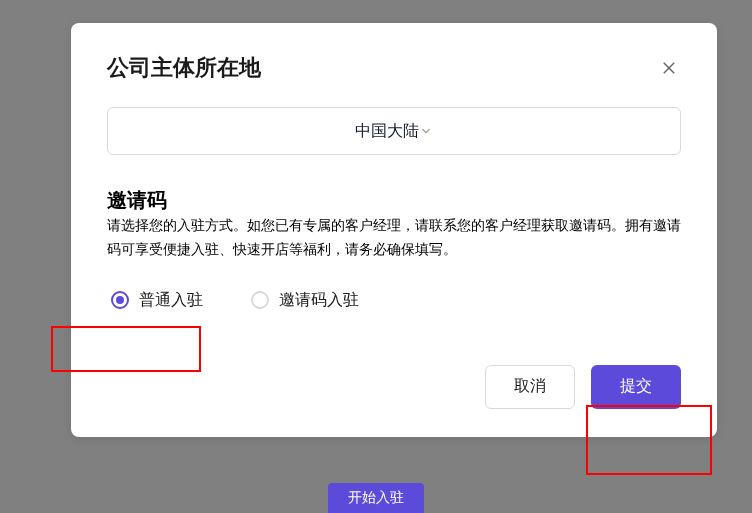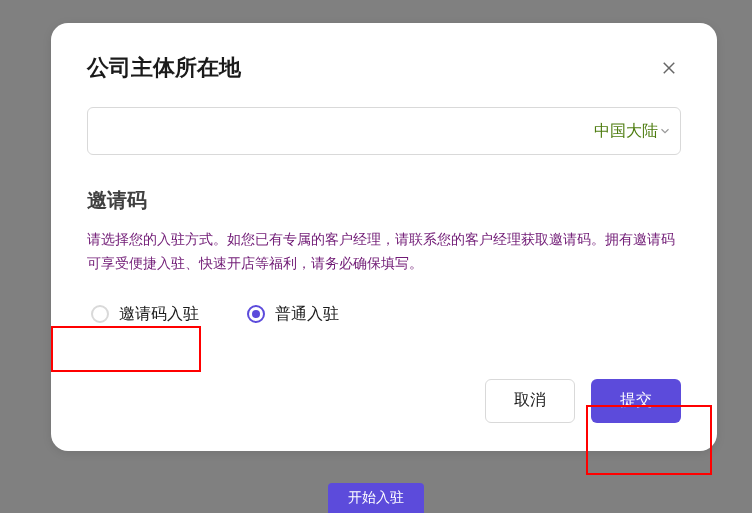--- a/index.html
+++ b/index.html
@@ -11,24 +11,24 @@
       font-family: -apple-system, BlinkMacSystemFont, "Segoe UI", "PingFang SC", "Hiragino Sans GB", "Microsoft YaHei", sans-serif;
       background: #808080;
       width: 752px;
       height: 513px;
       position: relative;
       overflow: hidden;
     }
     .modal {
       position: absolute;
       top: 23px;
-      left: 51px;
+      left: 71px;
       right: 35px;
       background: #ffffff;
-      border-radius: 17px;
+      border-radius: 8px;
       padding: 30px 36px 28px 36px;
       box-shadow: 0 2px 10px rgba(0,0,0,0.1);
     }
     .modal-header {
       display: flex;
       justify-content: space-between;
       align-items: center;
       margin-bottom: 24px;
     }
     .modal-title {
@@ -53,39 +53,38 @@
       position: relative;
       margin-bottom: 32px;
     }
     .select {
       width: 100%;
       height: 48px;
       border: 1px solid #d9d9d9;
       border-radius: 6px;
       padding: 0 8px;
       font-size: 16px;
-      color: #4d7c0f;
+      color: #0f172a;
       background: #fff;
       display: flex;
       align-items: center;
-      justify-content: flex-end;
+      justify-content: center;
       cursor: pointer;
     }
     .select-chevron {
       color: #999;
     }
     .section-title {
       font-size: 20px;
       font-weight: 600;
-      color: #404040;
-      margin-bottom: 14px;
+      color: #000000;
     }
     .section-desc {
       font-size: 14px;
-      color: #701a75;
+      color: #000000;
       line-height: 1.7;
       margin-bottom: 22px;
     }
     .radio-group {
       display: flex;
       gap: 40px;
       margin-bottom: 48px;
     }
     .radio-item {
       display: flex;
@@ -202,28 +201,28 @@
         <polyline points="6 9 12 15 18 9"></polyline>
       </svg>
     </div>
   </div>
 
   <div class="section-title">邀请码</div>
   <div class="section-desc">请选择您的入驻方式。如您已有专属的客户经理，请联系您的客户经理获取邀请码。拥有邀请码可享受便捷入驻、快速开店等福利，请务必确保填写。</div>
 
   <div class="radio-group">
     <div class="radio-item">
-      <div class="radio-outer"></div>
-      <span class="radio-label">邀请码入驻</span>
-    </div>
-    <div class="radio-item">
       <div class="radio-outer selected">
         <div class="radio-inner"></div>
       </div>
       <span class="radio-label">普通入驻</span>
+    </div>
+    <div class="radio-item">
+      <div class="radio-outer"></div>
+      <span class="radio-label">邀请码入驻</span>
     </div>
   </div>
 
   <div class="modal-footer">
     <button class="btn btn-cancel">
       <span>取消</span>
     </button>
     <button class="btn btn-submit">
       <span>提交</span>
     </button>

